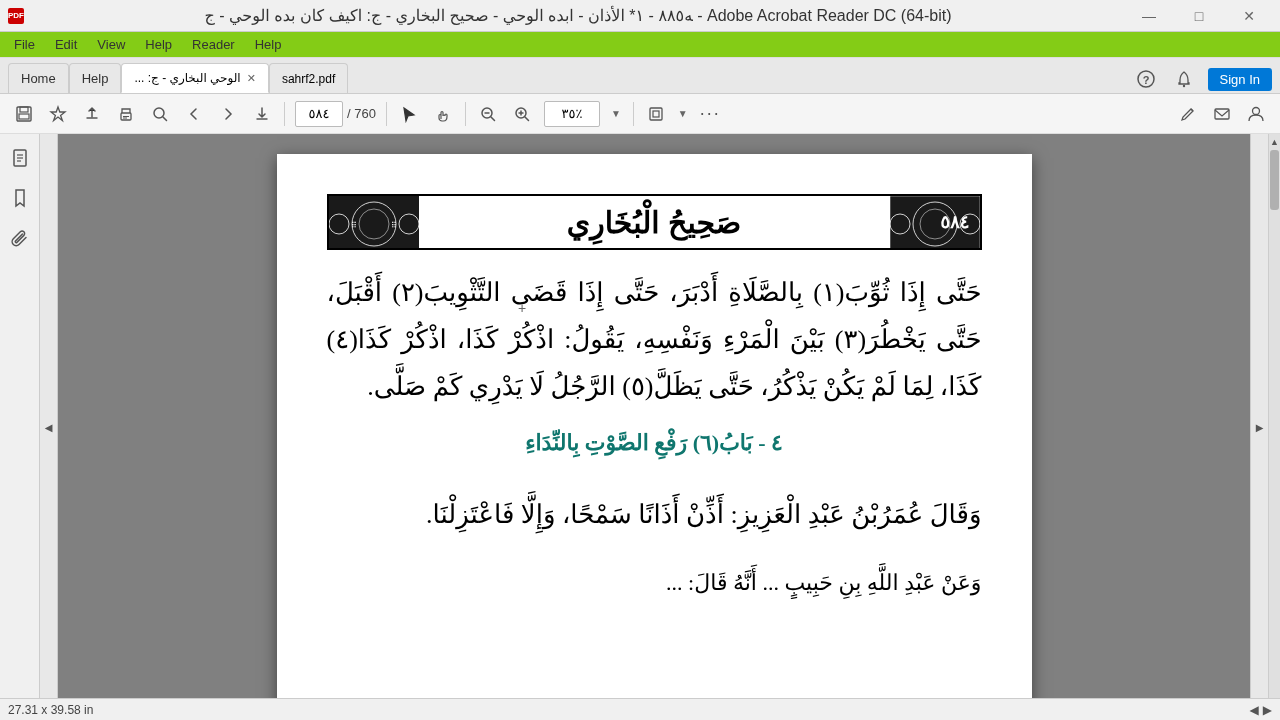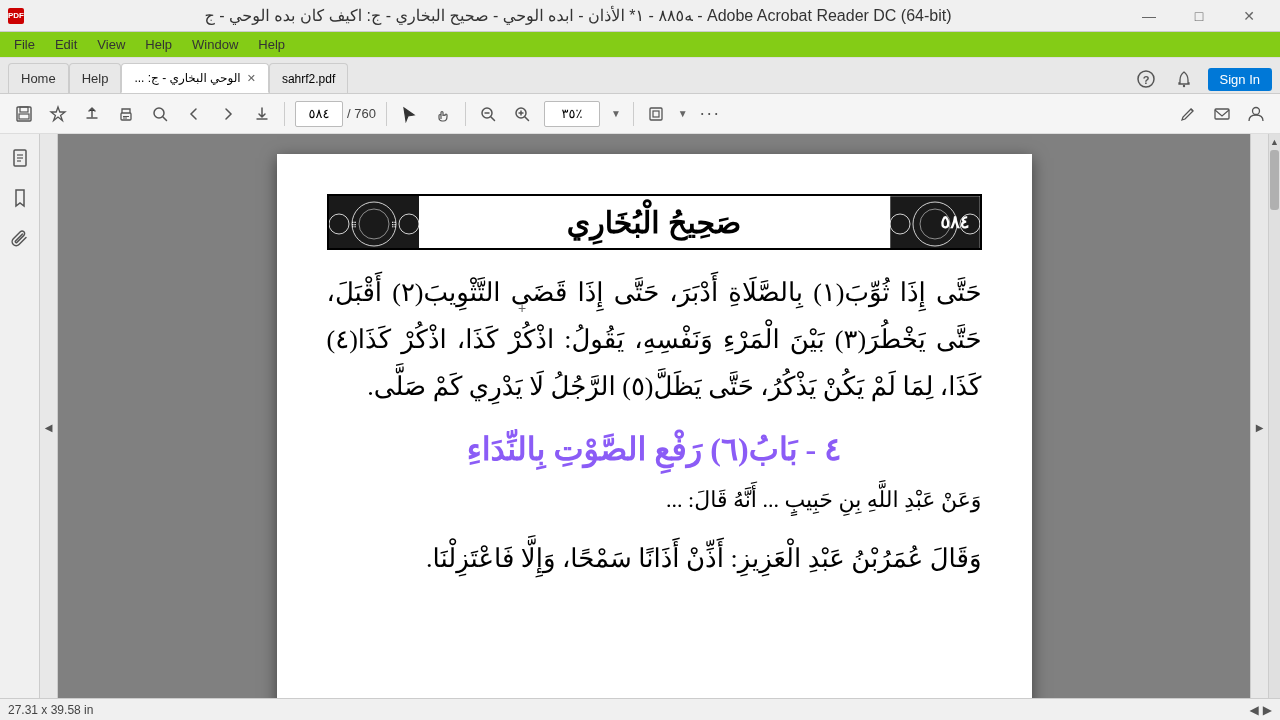--- a/index.html
+++ b/index.html
@@ -346,26 +346,26 @@
       font-family: 'Times New Roman', serif;
       font-size: 26px;
       line-height: 1.8;
       color: #000;
       text-align: justify;
       direction: rtl;
       margin-bottom: 20px;
     }
     .arabic-section-title {
       font-family: 'Times New Roman', serif;
-      font-size: 32px;
+      font-size: 22px;
       font-weight: bold;
       text-align: center;
       direction: rtl;
-      margin-bottom: 8px;
-      color: #8b5cf6;
+      margin-bottom: 36px;
+      color: #0f766e;
     }
 
     
     #right-scrollbar {
       width: 12px;
       background: #e0e0e0;
       display: flex;
       flex-direction: column;
       border-left: 1px solid #ccc;
     }
@@ -435,21 +435,21 @@
     <div class="win-btn">□</div>
     <div class="win-btn close">✕</div>
   </div>
 </div>
 
 <div id="menu-bar">
   <div class="menu-item">File</div>
   <div class="menu-item">Edit</div>
   <div class="menu-item">View</div>
   <div class="menu-item">Help</div>
-  <div class="menu-item">Window</div>
+  <div class="menu-item">Reader</div>
   <div class="menu-item">Help</div>
 </div>
 
 <div id="tab-bar">
   <div class="tab home-tab">
     <span>Home</span>
   </div>
   <div class="tab tools-tab">
     <span>Help</span>
   </div>
@@ -689,26 +689,26 @@
         </div>
 
         <div class="arabic-text">
           <span>حَتَّى إِذَا ثُوِّبَ(١) بِالصَّلَاةِ أَدْبَرَ، حَتَّى إِذَا قَضَى التَّثْوِيبَ(٢) أَقْبَلَ، حَتَّى يَخْطُرَ(٣) بَيْنَ الْمَرْءِ وَنَفْسِهِ، يَقُولُ: اذْكُرْ كَذَا، اذْكُرْ كَذَا(٤) كَذَا، لِمَا لَمْ يَكُنْ يَذْكُرُ، حَتَّى يَظَلَّ(٥) الرَّجُلُ لَا يَدْرِي كَمْ صَلَّى.</span>
         </div>
 
         <div class="arabic-section-title">
           <span>٤ - بَابُ(٦) رَفْعِ الصَّوْتِ بِالنِّدَاءِ</span>
         </div>
 
+        <div class="arabic-text">
+          <span>وَقَالَ عُمَرُبْنُ عَبْدِ الْعَزِيزِ: أَذِّنْ أَذَانًا سَمْحًا، وَإِلَّا فَاعْتَزِلْنَا.</span>
+        </div>
+
         <div class="arabic-text" style="overflow:hidden;max-height:40px;">
           <span style="font-size:22px;direction:rtl;font-family:'Times New Roman',serif;">وَعَنْ عَبْدِ اللَّهِ بِنِ حَبِيبٍ ... أَنَّهُ قَالَ: ...</span>
-        </div>
-
-        <div class="arabic-text">
-          <span>وَقَالَ عُمَرُبْنُ عَبْدِ الْعَزِيزِ: أَذِّنْ أَذَانًا سَمْحًا، وَإِلَّا فَاعْتَزِلْنَا.</span>
         </div>
       </div>
     </div>
 
     <div id="pdf-scroll-right">
       <span style="font-size:10px;">▶</span>
     </div>
 
     <div id="right-scrollbar">
       <div class="scrollbar-arrow">▲</div>

